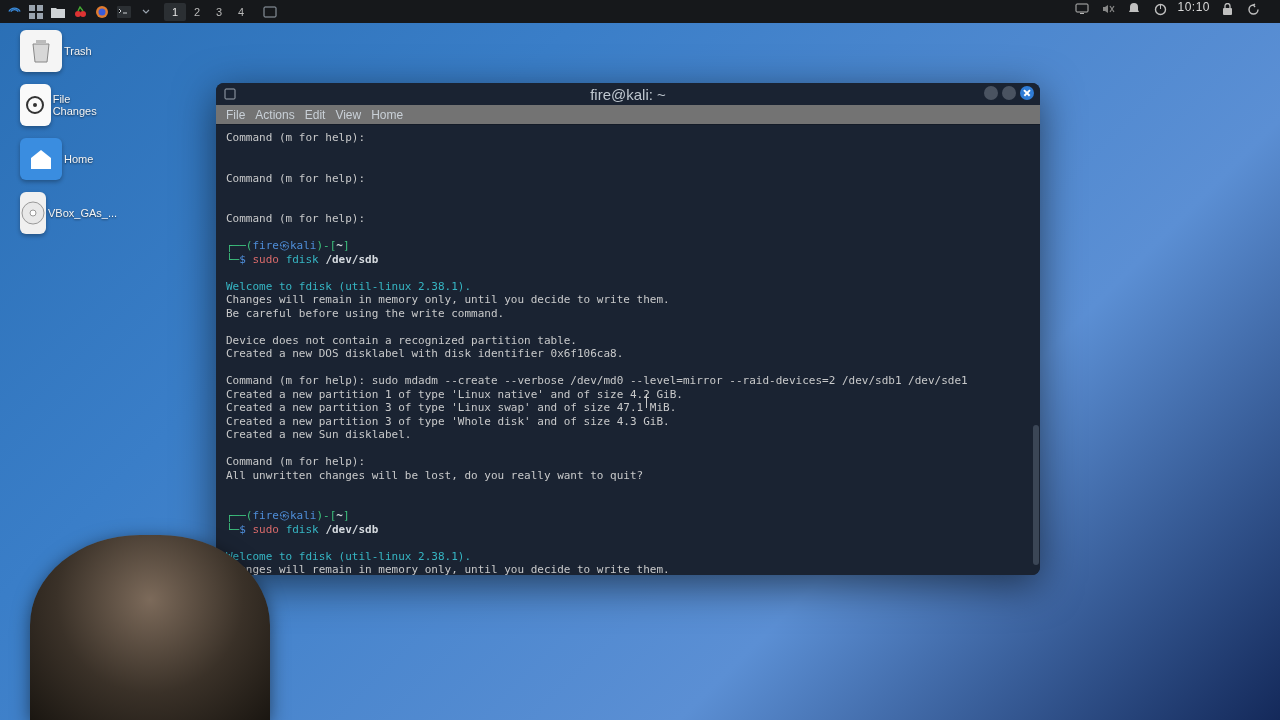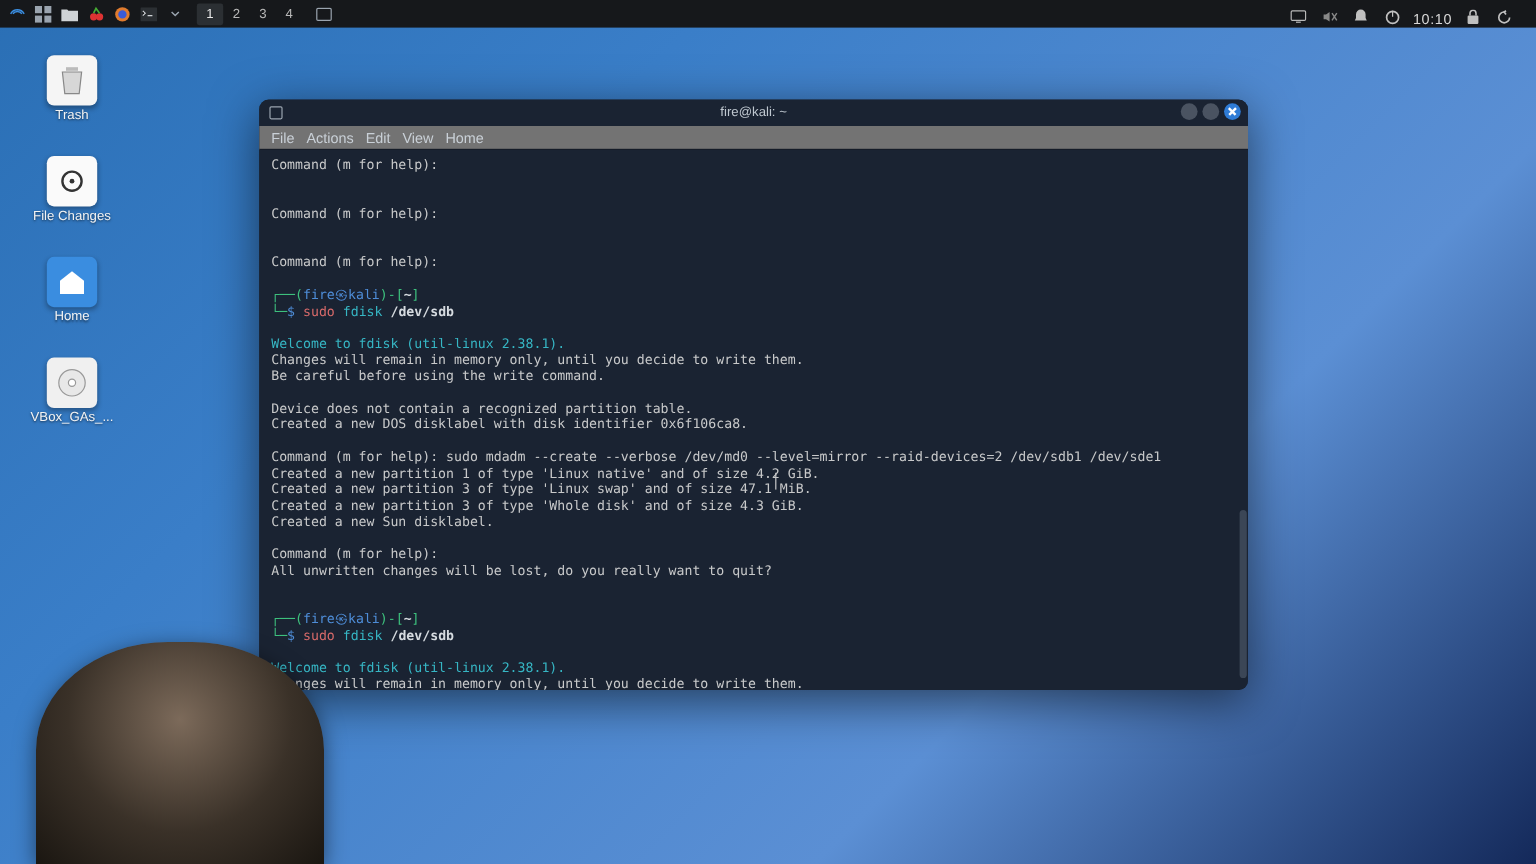--- a/index.html
+++ b/index.html
@@ -33,43 +33,42 @@
   .ws {
     width: 22px; height: 18px;
     display: inline-flex; align-items: center; justify-content: center;
     color: #b8b8b8;
     font-size: 11px;
     border-radius: 2px;
   }
   .ws.active { background: #2b2f33; color: #e8e8e8; }
   .panel-right {
     position: absolute; right: 4px; top: 0; bottom: 0;
-    display: flex; align-items: flex-end; gap: 8px;
+    display: flex; align-items: flex-start; gap: 8px;
   }
   .panel-right .pi {
     display: inline-flex; align-items: center; justify-content: center;
     width: 18px; height: 18px; color: #c0c0c0;
   }
   .clock { font-size: 12px; color: #d8d8d8; letter-spacing: .5px; }
 
   
   .desktop-icons {
     position: absolute;
     top: 30px; left: 20px;
     display: flex; flex-direction: column; gap: 12px;
     width: 80px;
   }
   .dicon {
-    display: flex; flex-direction: column; align-items: center;
+    display: flex; flex-direction: row; align-items: center;
     gap: 2px;
     color: #f4f4f4;
     font-size: 11px;
     text-shadow: 0 1px 2px rgba(0,0,0,.6);
     cursor: default;
-    margin-top: 16px;
   }
   .dicon .glyph {
     width: 42px; height: 42px;
     background: #fafafa;
     border-radius: 6px;
     display: flex; align-items: center; justify-content: center;
     box-shadow: 0 2px 4px rgba(0,0,0,.3);
   }
   .dicon.trash .glyph { background: #f5f5f5; }
   .dicon.home .glyph { background: #3a8de0; }
@@ -84,21 +83,21 @@
     border-radius: 8px;
     box-shadow: 0 10px 40px rgba(0,0,0,.55);
     display: flex; flex-direction: column;
     overflow: hidden;
   }
   .titlebar {
     height: 22px;
     background: #1a2332;
     display: flex; align-items: center;
     position: relative;
-    font-size: 11px;
+    font-size: 15px;
     color: #bfc7cf;
   }
   .titlebar .title-center {
     position: absolute; left: 0; right: 0; text-align: center;
     pointer-events: none;
   }
   .win-btns {
     position: absolute; right: 6px; top: 3px;
     display: flex; gap: 4px;
   }

